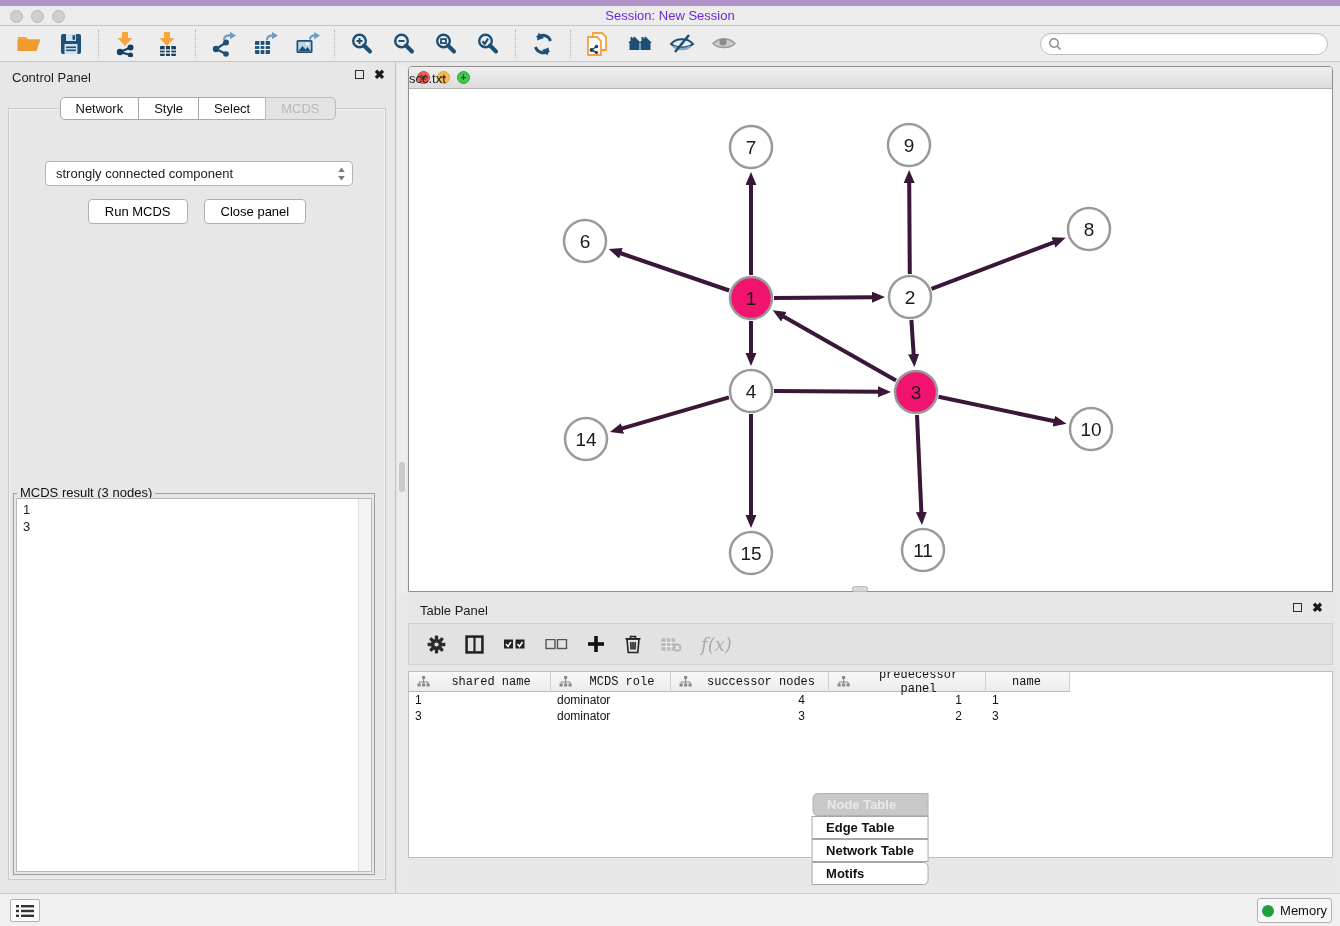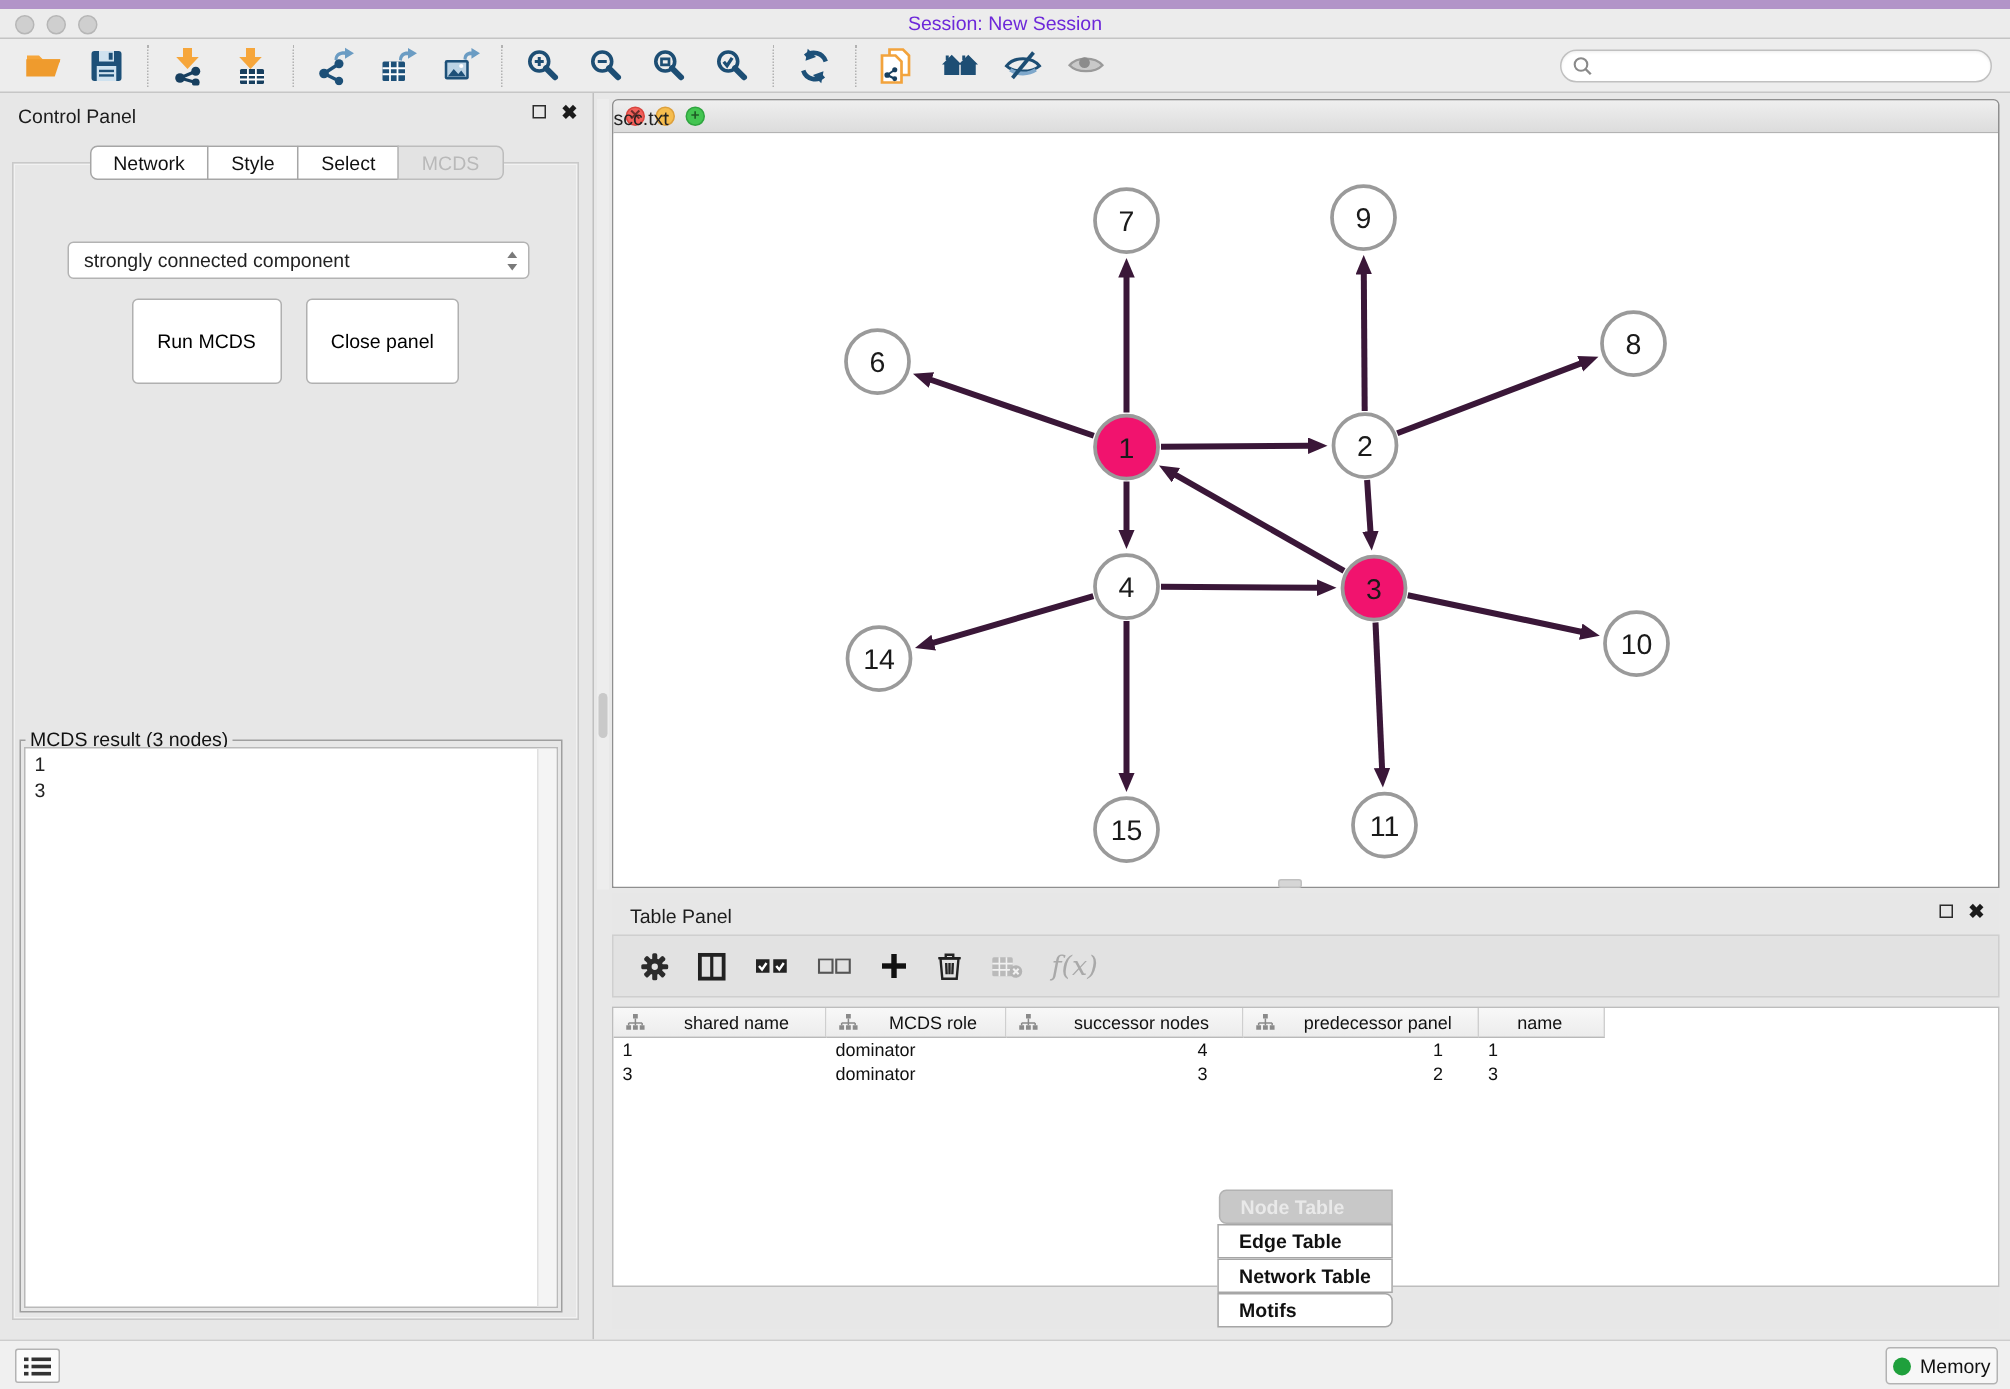--- a/index.html
+++ b/index.html
@@ -46,21 +46,21 @@
   .cp-tabs .seg-btn.active { background:#e3e3e3; color:#b9b9b9; border-color:#bdbdbd; }
   .cp-content { position:absolute; left:8px; right:9px; top:46px; bottom:13px;
     border:1px solid #c9c9c9; box-shadow: inset 0 0 0 1px #f2f2f2; background:#e7e7e7; }
   .opt-label { position:absolute; top:30px; left:0; right:0; text-align:center; font-size:13px; color:#111; }
   .select-box { position:absolute; top:52px; left:36px; width:308px; height:25px; background:#fff;
     border:1px solid #b3b3b3; border-radius:4px; display:flex; align-items:center;
     padding:0 22px 0 10px; font-size:13px; }
   .select-box .chev { position:absolute; right:6px; top:4px; }
   .btn-row { position:absolute; top:90px; left:0; right:0; display:flex; justify-content:center; gap:16px; }
   .push-btn { background:#fff; border:1px solid #b0b0b0; border-radius:4px; font-size:13px;
-    padding:20px 16px; font-family:"Liberation Sans",sans-serif; }
+    padding:4px 16px; font-family:"Liberation Sans",sans-serif; }
   .result-fieldset { position:absolute; left:4px; right:10px; top:384px; bottom:4px;
     border:1px solid #9f9f9f; }
   .result-legend { position:absolute; top:-9px; left:3px; background:#e7e7e7; padding:0 3px;
     font-size:13px; color:#111; }
   .result-area { position:absolute; left:2px; right:2px; top:4px; bottom:2px; background:#fff;
     border:1px solid #b9b9b9; font-size:13px; padding:2px 6px; line-height:17px; overflow:hidden; }
   .result-scroll { position:absolute; right:0; top:0; bottom:0; width:13px; background:#f4f4f4;
     border-left:1px solid #e0e0e0; }
   
   .netwin { position:absolute; left:408px; top:66px; width:925px; height:526px;
@@ -85,21 +85,21 @@
   .tp-toolbar { position:absolute; left:0; right:0; top:28px; height:42px; background:#e2e2e2;
     border:1px solid #cfcfcf; display:flex; align-items:center; padding-left:18px; gap:19px; }
   .tp-tb-icon { display:flex; align-items:center; justify-content:center; height:22px; }
   .fx { font-family:"DejaVu Serif", serif; font-style:italic; font-size:18px; color:#a9a9a9; }
   .tp-table { position:absolute; left:0; right:0; top:76px; bottom:28px; background:#fff;
     border:1px solid #bdbdbd; overflow:hidden; }
   .thead { display:flex; height:20px; }
   .th { display:flex; align-items:center; gap:12px; padding-left:8px;
     background:linear-gradient(#f8f8f8,#ececec); border-right:1px solid #cfcfcf;
     border-bottom:1px solid #b9b9b9; font-size:12px; color:#111; }
-  .th .th-label { flex:1; text-align:center; padding-right:10px; }
+  .th .th-label { flex:1; text-align:center; padding-right:10px;font-family:Liberation Mono, monospace; }
   .trow { display:flex; height:16px; }
   .td { font-size:12px; padding:1px 6px; color:#111; overflow:hidden; white-space:nowrap; }
   .td.right { text-align:right; padding-right:24px; }
   .tp-tabs { position:absolute; bottom:1px; left:50%; transform:translateX(-50%);flex-direction:column; }
   .tp-tabs .seg-btn { padding:3px 14px; font-weight:bold; }
   .tp-tabs .seg-btn.active { background:#c8c8c8; color:#e9e9e9; border-color:#b2b2b2; }
   
   .statusbar { position:absolute; left:0; top:893px; width:1340px; height:33px; background:#f0f0f0;
     border-top:1px solid #cdcdcd; }
   .list-btn { position:absolute; left:10px; top:5px; width:30px; height:23px; background:#fcfcfc;

